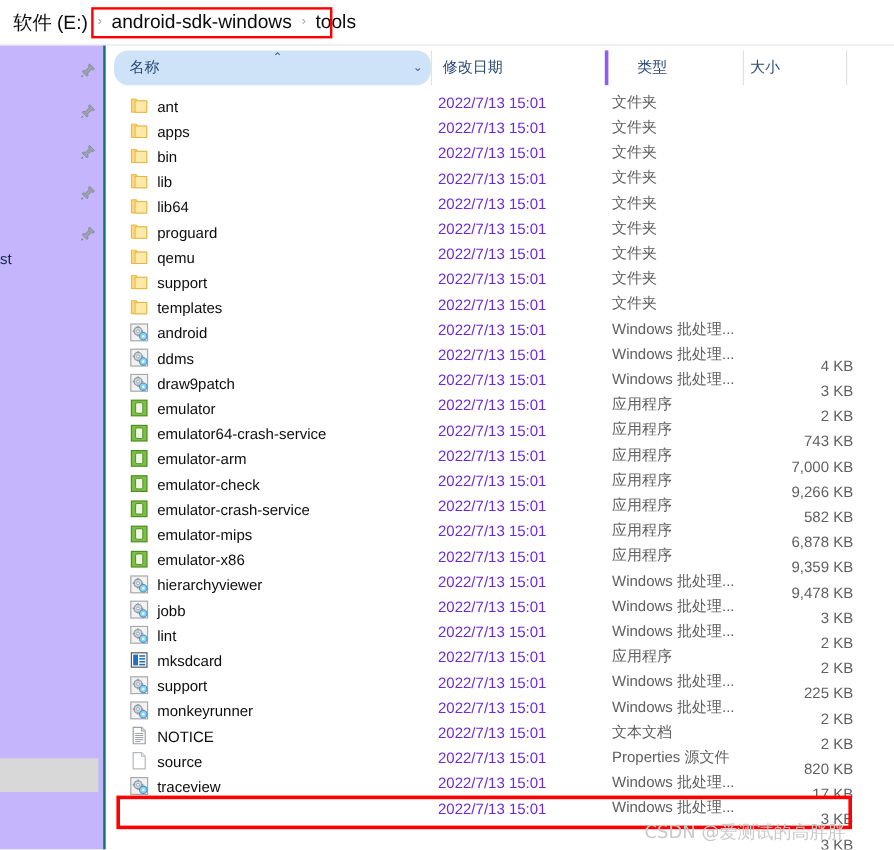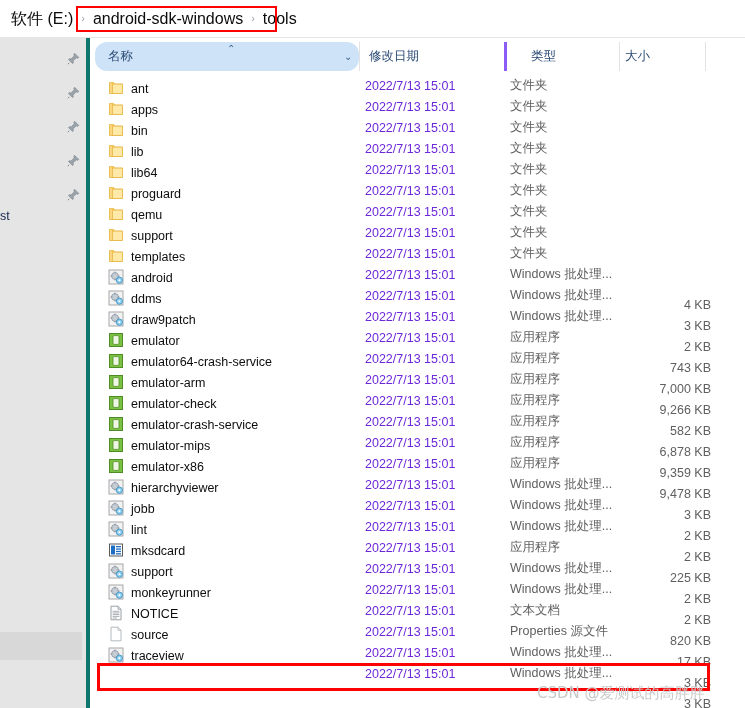--- a/index.html
+++ b/index.html
@@ -34,22 +34,22 @@
     border:2.5px solid #fe0000;box-sizing:border-box;
     pointer-events:none;
   }
   #addr-underline{
     position:absolute;left:0;top:37px;width:745px;height:1px;
     background:#e6e6e6;
   }
   
   #navpane{
     position:absolute;left:0;top:38px;width:86px;height:670px;
-    background:#e5e5e5;
-    border-right:4px solid #0f766e;
+    background:#c4b5fd;
+    border-right:2px solid #0f766e;
   }
   .pin-icon{
     position:absolute;right:6px;width:13px;height:13px;
   }
   .pin-icon svg{display:block;}
   #nav-partial-text{
     position:absolute;left:0;top:171px;
     font-size:12.5px;color:#14284b;
   }
   #nav-gray-block{

